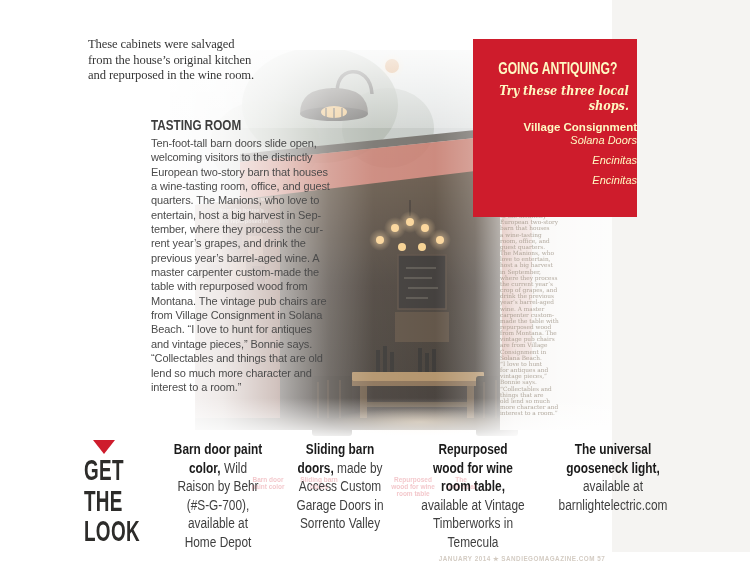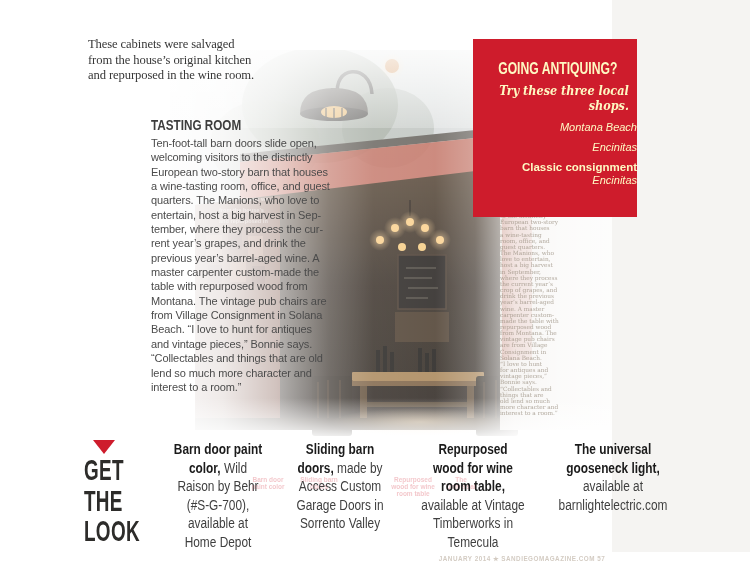--- a/index.html
+++ b/index.html
@@ -245,27 +245,27 @@
 Beach.  “I love to hunt for antiques
 and vintage pieces,” Bonnie says.
 “Collectables and things that are old
 lend so much more character and
 interest to a room.”</div>
 
   <div class="antiquing" id="antiquing-box" style="background: rgb(206, 28, 44);">
     <div class="antiquing-title">GOING ANTIQUING?</div>
     <div class="antiquing-sub">Try these three local shops.</div>
     <div class="shop">
-      <div class="shop-city">Montana Beach</div>
+      <div class="shop-name">Village Consignment</div>
+      <div class="shop-city">Solana Doors</div>
     </div>
     <div class="shop">
       <div class="shop-city">Encinitas</div>
     </div>
     <div class="shop">
-      <div class="shop-name">Classic consignment</div>
       <div class="shop-city">Encinitas</div>
     </div>
   </div>
 
   <div class="gtl-triangle" id="gtl-tri" style="border-top: 14px solid rgb(206, 28, 44);"></div>
   <div class="gtl-text">GET
 THE
 LOOK</div>
 
   <div class="product product-1"><span class="b">Barn door paint

